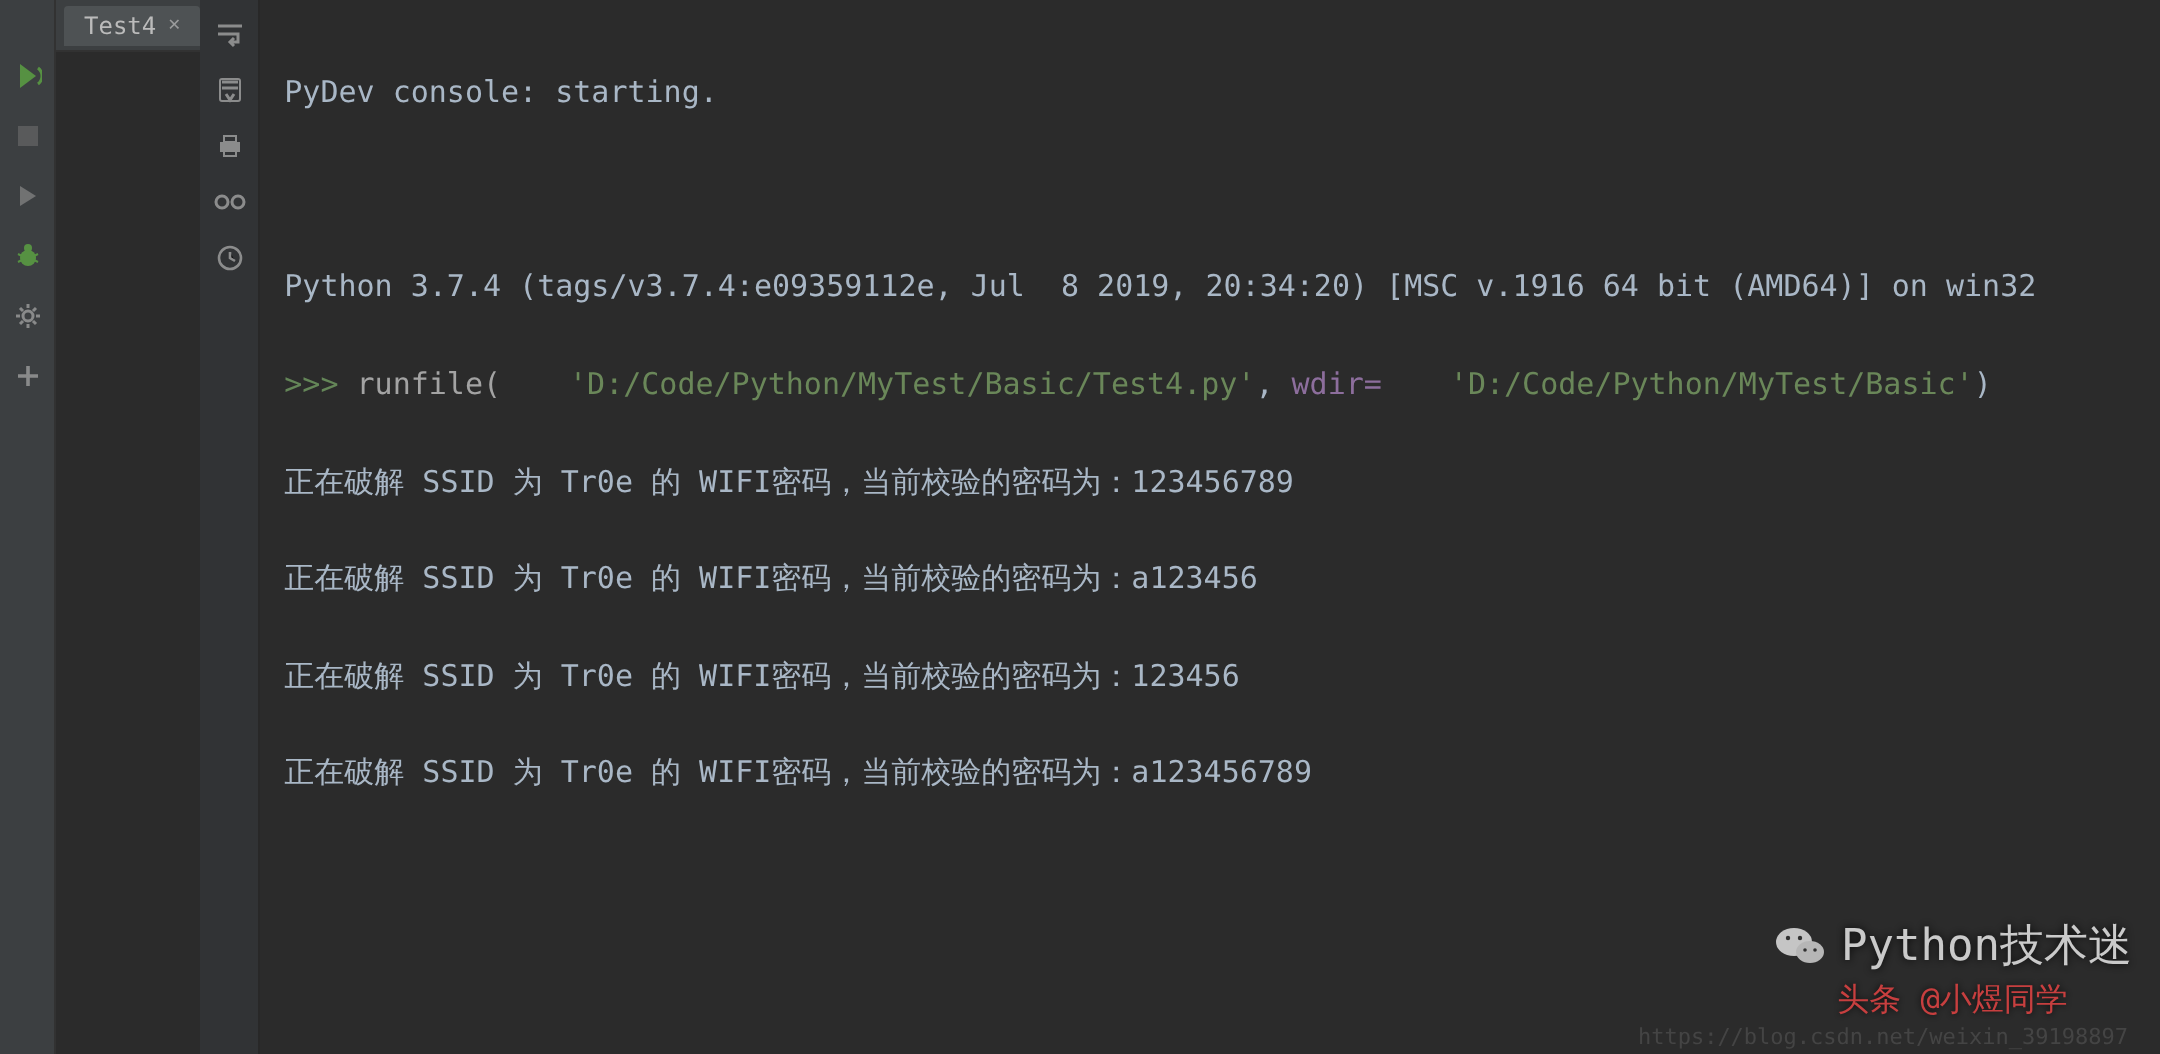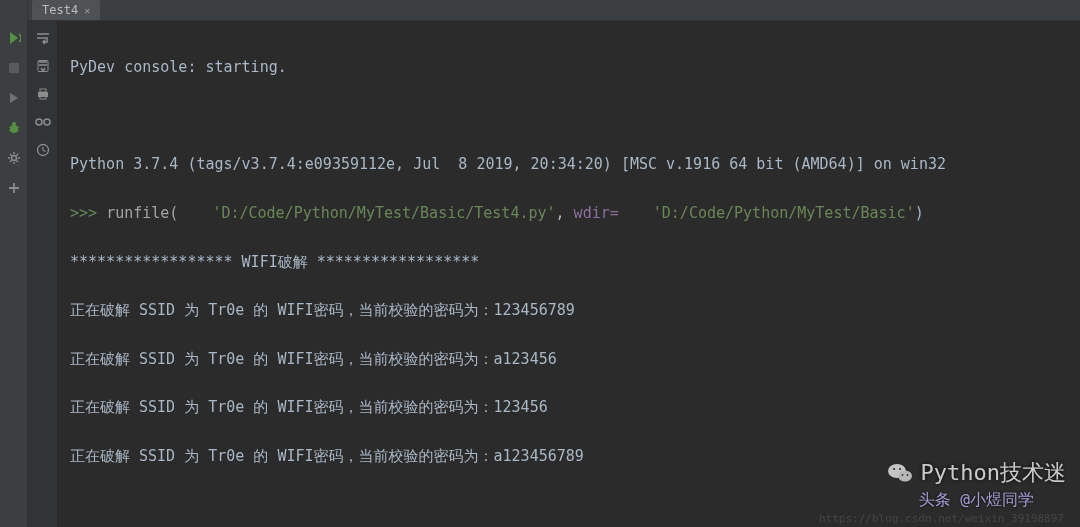--- a/index.html
+++ b/index.html
@@ -32,21 +32,20 @@
       height: 16px;
       display: flex;
       align-items: center;
       justify-content: center;
       opacity: 0.7;
       cursor: pointer;
     }
     .content-area {
       flex: 1;
       display: flex;
-      flex-direction: column;
     }
     .tab-bar {
       height: 26px;
       background: #3c3f41;
       border-bottom: 1px solid #323232;
       display: flex;
       align-items: center;
       padding-left: 4px;
     }
     .tab {
@@ -112,21 +111,21 @@
       color: #e6e6e6;
       text-shadow: 0 0 4px #000;
       opacity: 0.85;
       margin-bottom: 2px;
     }
     .wm-wechat {
       width: 26px; height: 22px;
     }
     .wm-line2 {
       font-size: 16px;
-      color: #c4b5fd;
+      color: #ef4444;
       text-shadow: 0 0 3px #000;
       opacity: 0.8;
     }
     .wm-url {
       position: absolute;
       right: 16px;
       bottom: 2px;
       font-size: 11px;
       color: #6a6a6a;
       opacity: 0.4;
@@ -216,21 +215,20 @@
               <path stroke="#aaa" stroke-width="1.3" d="M7 4 L7 7 L9.5 8.5"></path>
             </svg>
         </span>
       </div>
 
       <div class="console">
 <span class="line">PyDev console: starting.</span>
 <span class="line"> </span>
 <span class="line">Python 3.7.4 (tags/v3.7.4:e09359112e, Jul  8 2019, 20:34:20) [MSC v.1916 64 bit (AMD64)] on win32</span>
 <span class="line"><span class="prompt">&gt;&gt;&gt; </span><span class="kw">runfile(</span><span class="str">'D:/Code/Python/MyTest/Basic/Test4.py'</span><span>, </span><span class="arg">wdir=</span><span class="str">'D:/Code/Python/MyTest/Basic'</span><span>)</span></span>
-<span class="line">****************** WIFI破解 ******************</span>
 <span class="line">正在破解 SSID 为 Tr0e 的 WIFI密码，当前校验的密码为：123456789</span>
 <span class="line">正在破解 SSID 为 Tr0e 的 WIFI密码，当前校验的密码为：a123456</span>
 <span class="line">正在破解 SSID 为 Tr0e 的 WIFI密码，当前校验的密码为：123456</span>
 <span class="line">正在破解 SSID 为 Tr0e 的 WIFI密码，当前校验的密码为：a123456789</span>
 
 
 
 
 
 

